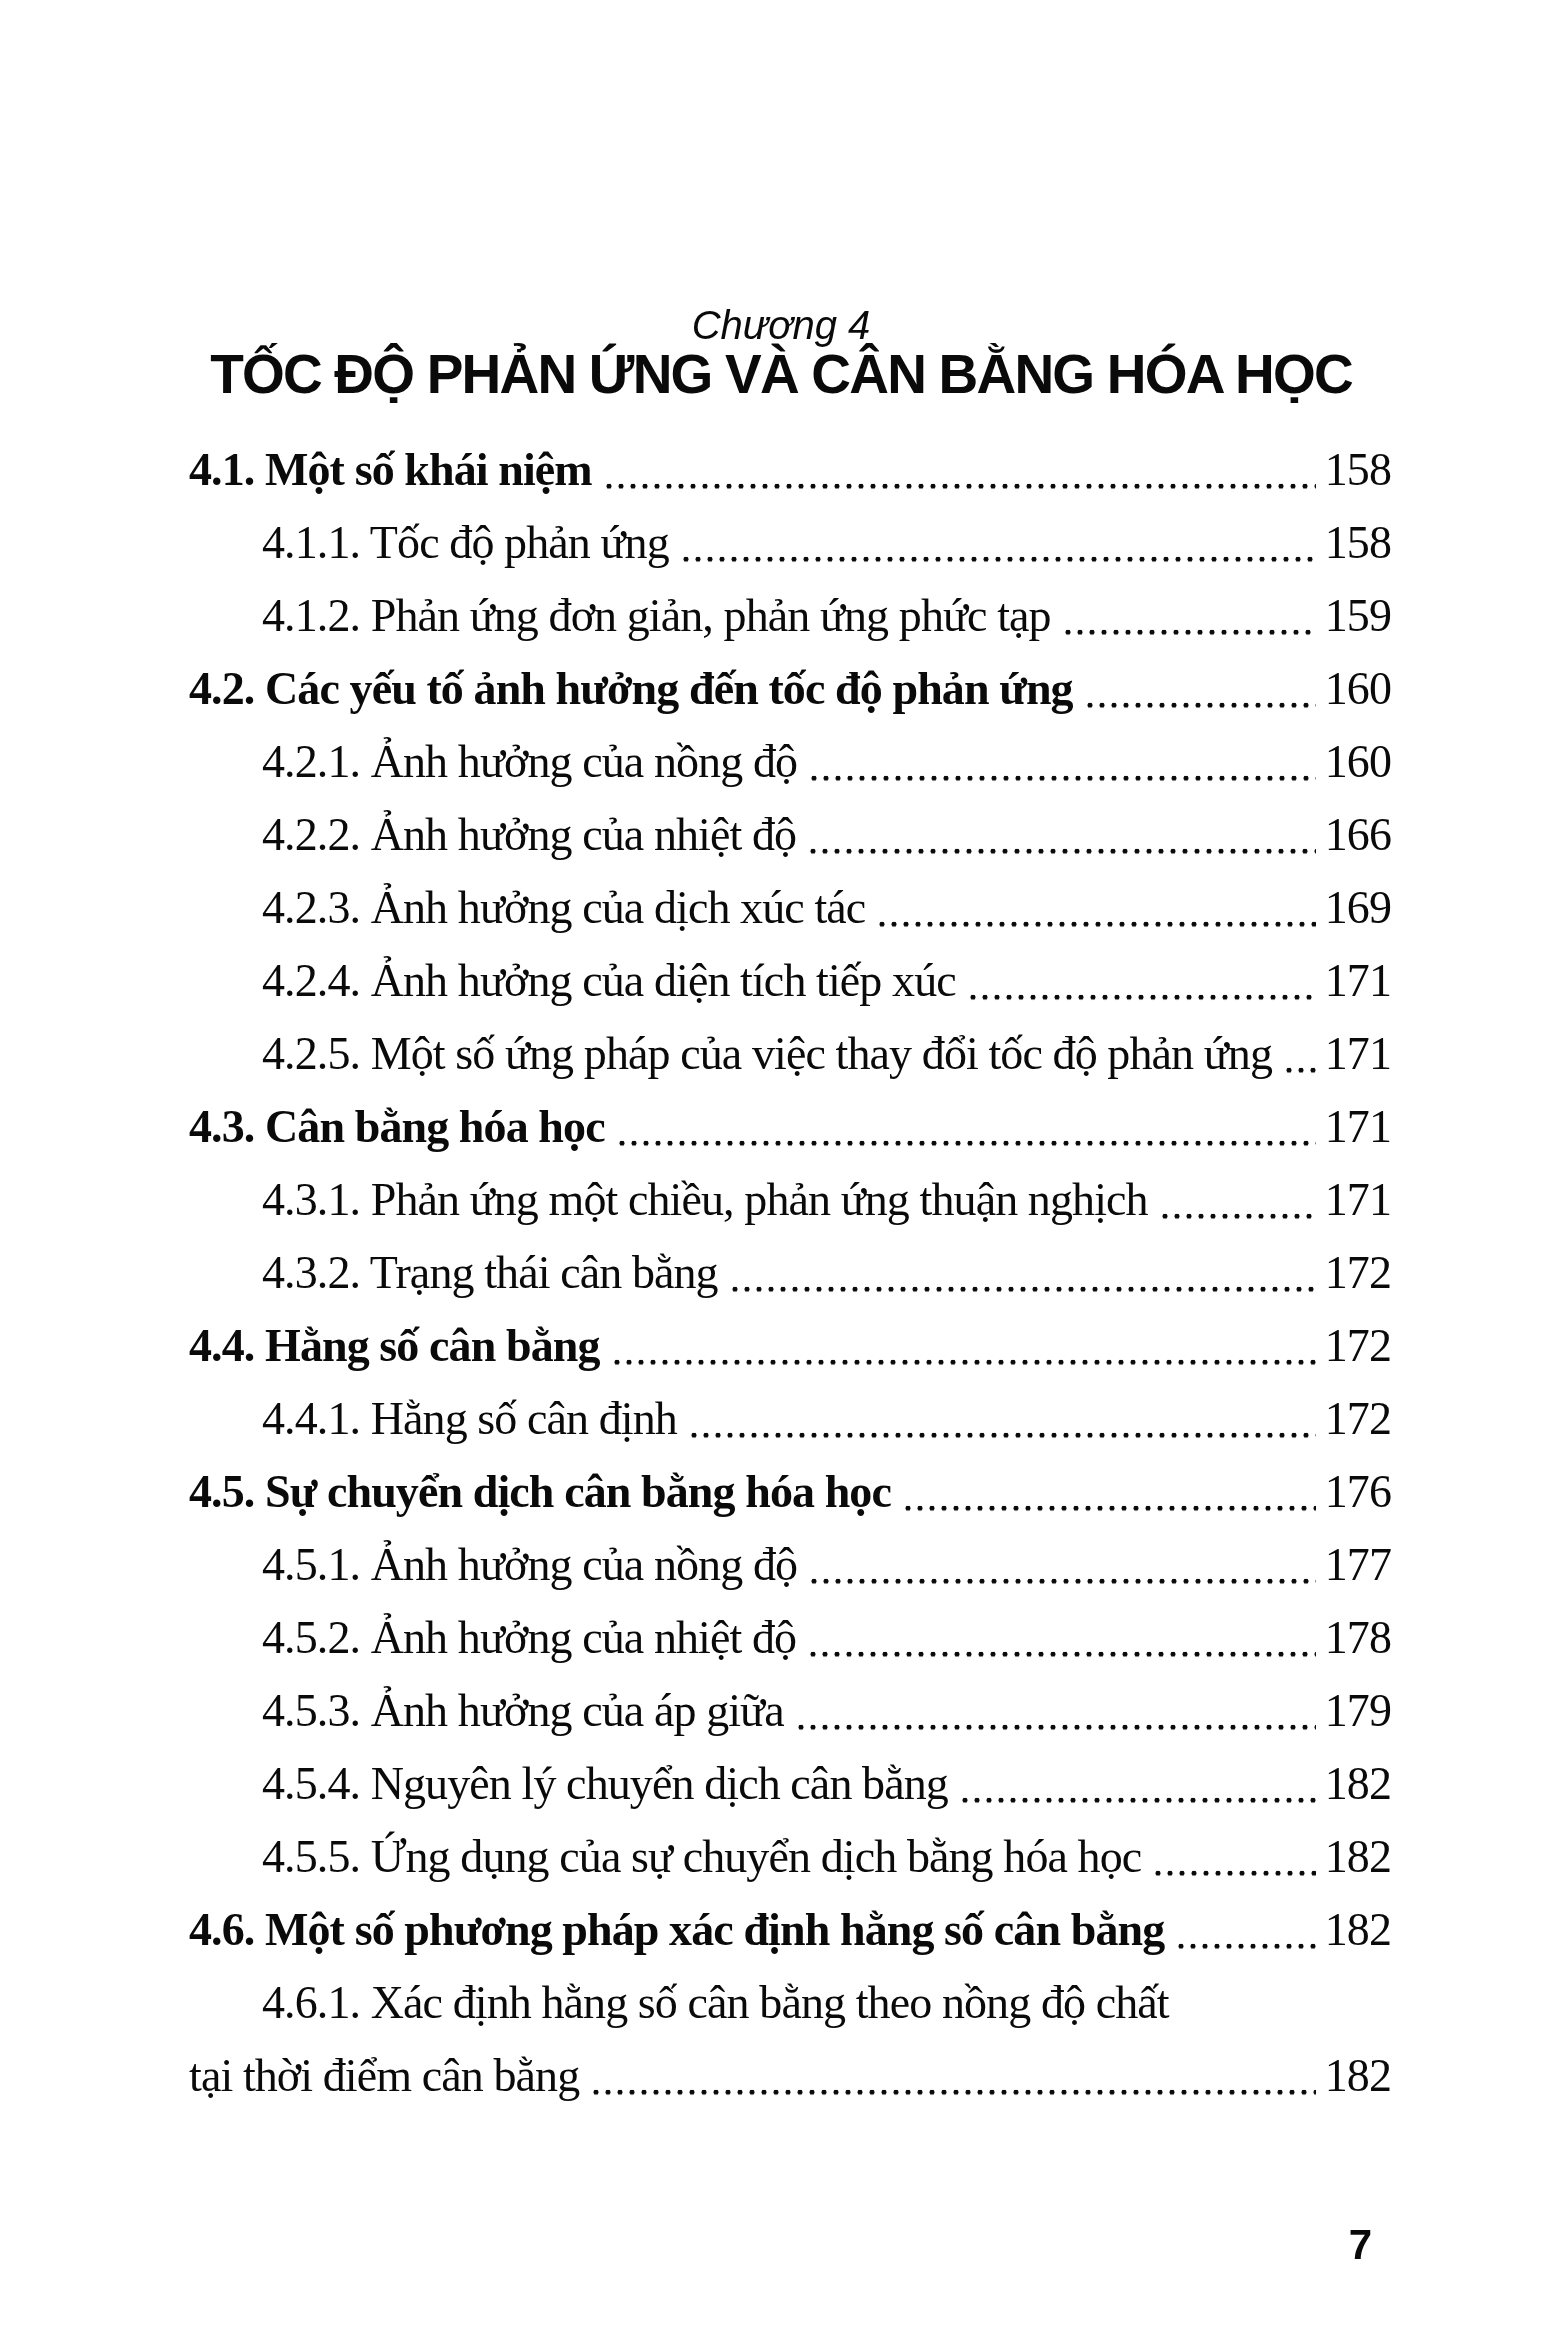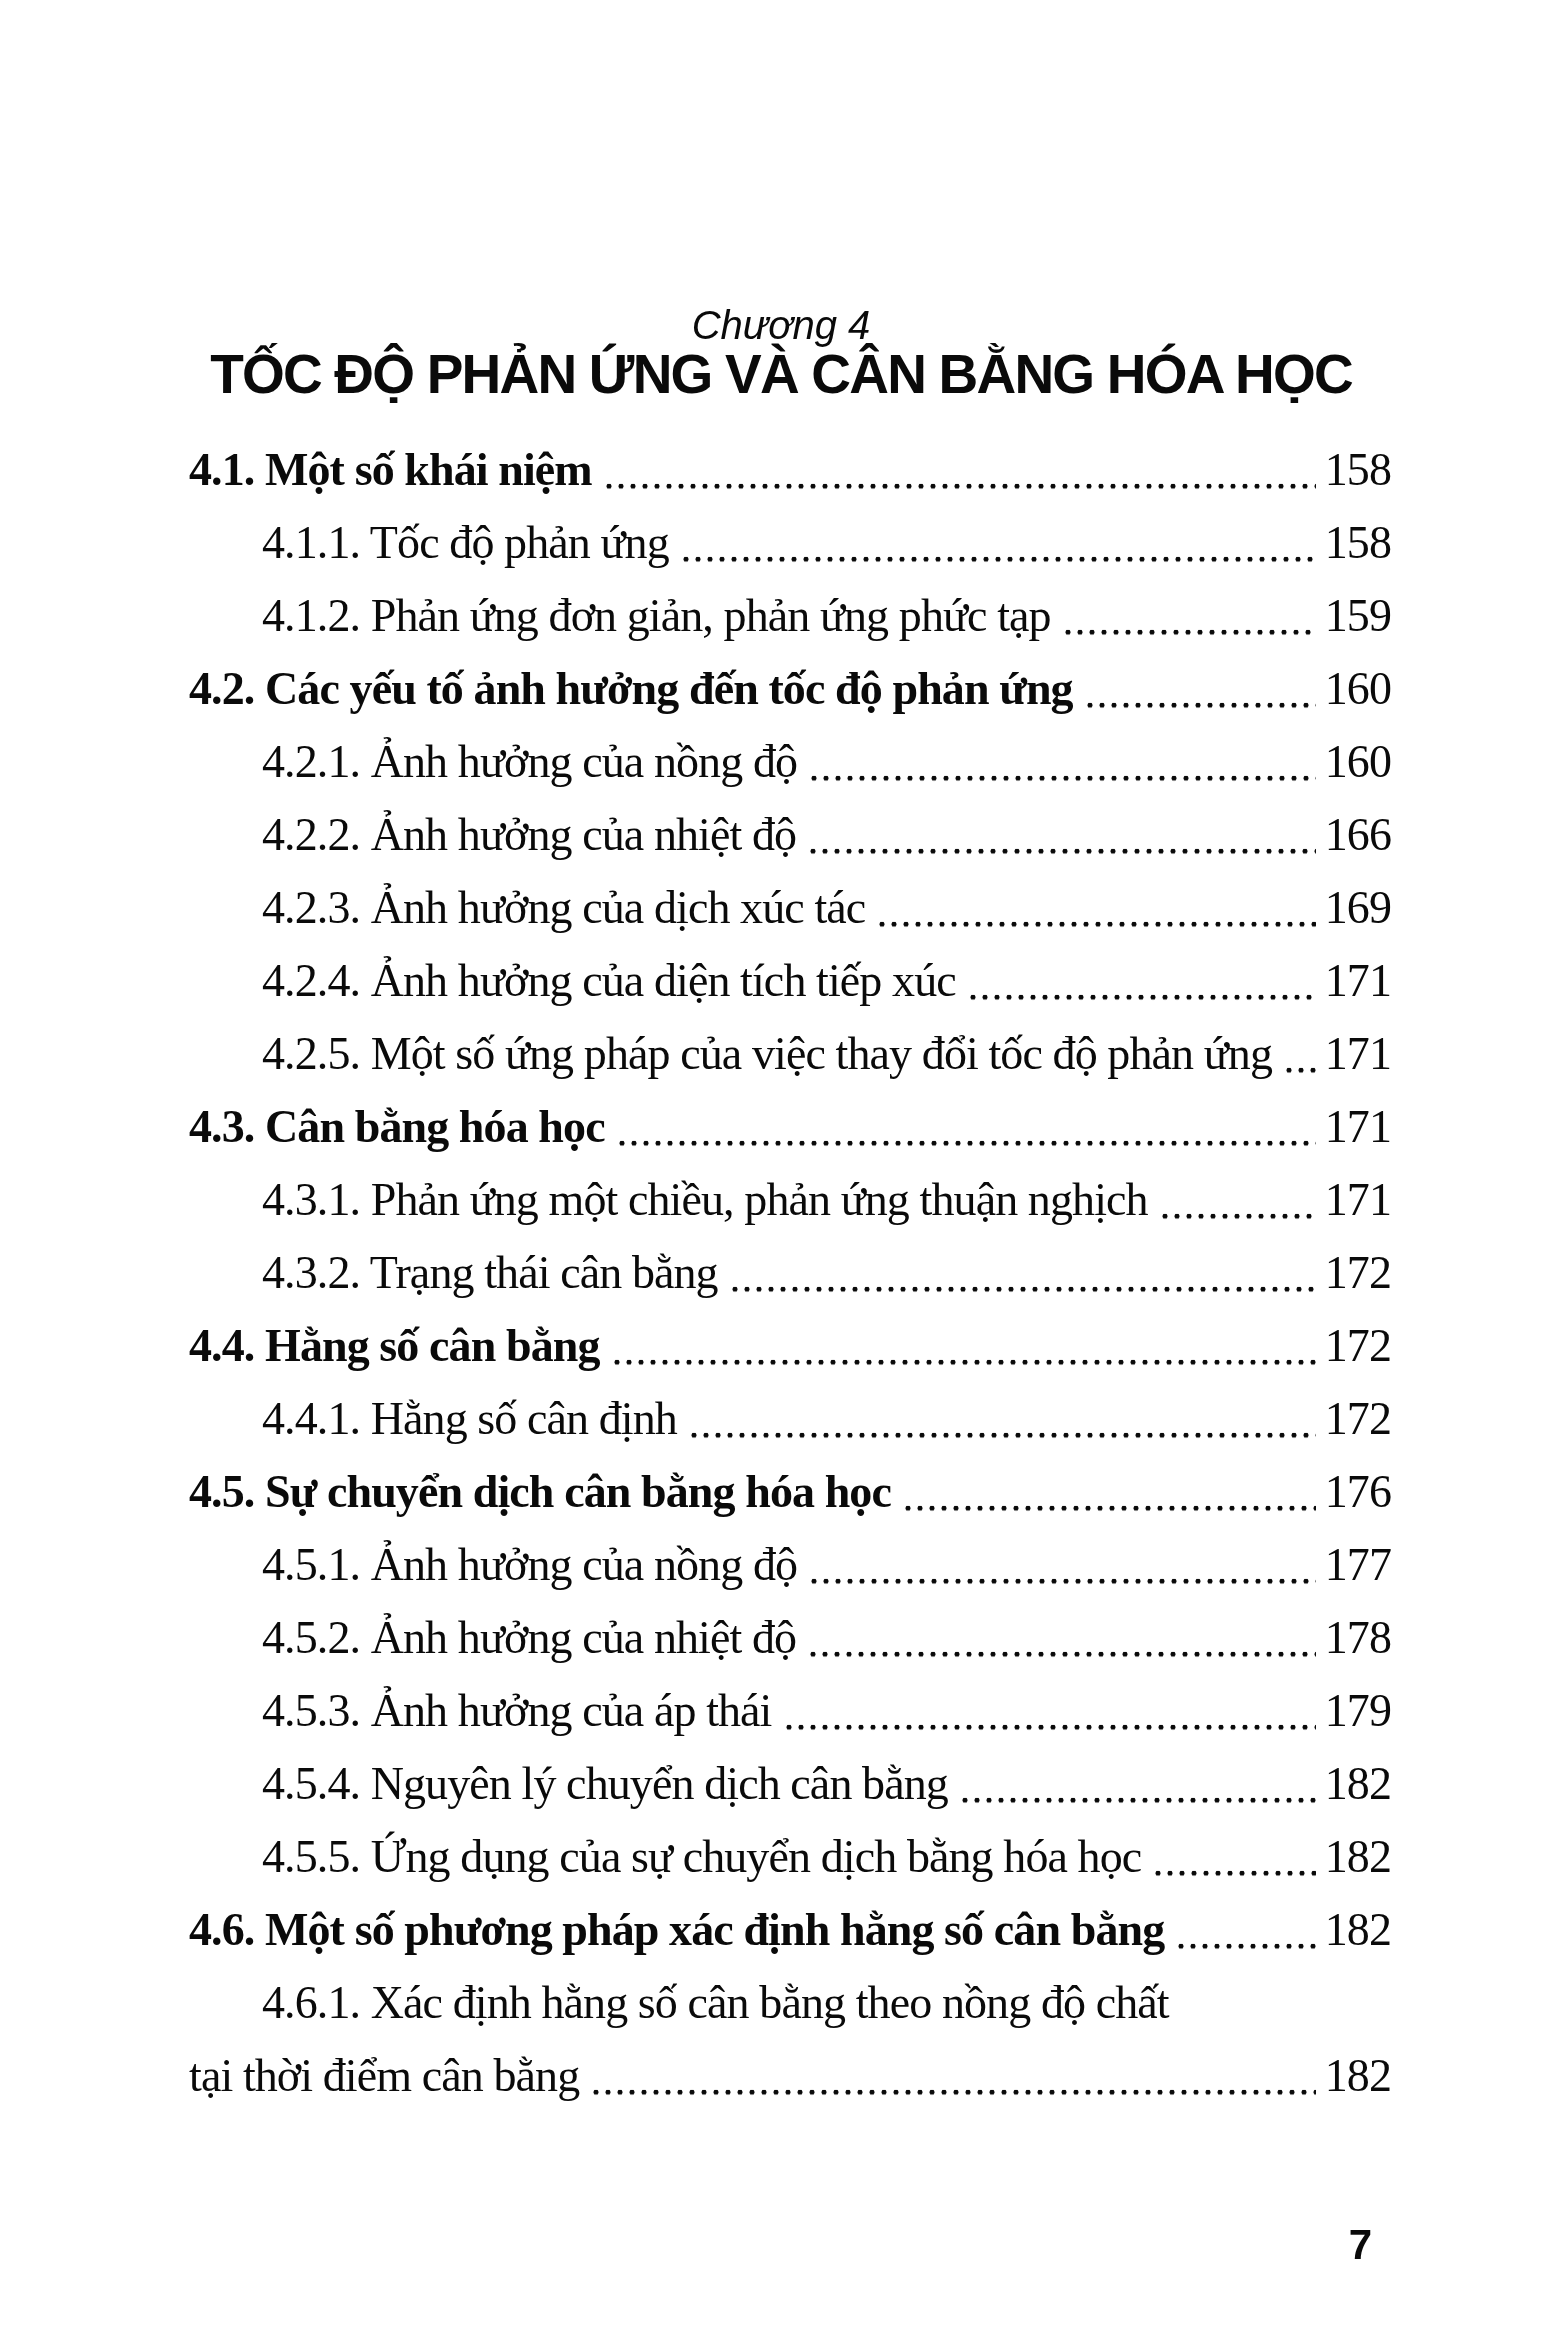--- a/index.html
+++ b/index.html
@@ -177,21 +177,21 @@
     <span class="toc-label">4.5.1. Ảnh hưởng của nồng độ</span>
     <span class="toc-dots"></span>
     <span class="toc-page">177</span>
   </div>
     <div class="toc-row indent1">
     <span class="toc-label">4.5.2. Ảnh hưởng của nhiệt độ</span>
     <span class="toc-dots"></span>
     <span class="toc-page">178</span>
   </div>
     <div class="toc-row indent1">
-    <span class="toc-label">4.5.3. Ảnh hưởng của áp thái</span>
+    <span class="toc-label">4.5.3. Ảnh hưởng của áp giữa</span>
     <span class="toc-dots"></span>
     <span class="toc-page">179</span>
   </div>
     <div class="toc-row indent1">
     <span class="toc-label">4.5.4. Nguyên lý chuyển dịch cân bằng</span>
     <span class="toc-dots"></span>
     <span class="toc-page">182</span>
   </div>
     <div class="toc-row indent1">
     <span class="toc-label">4.5.5. Ứng dụng của sự chuyển dịch bằng hóa học</span>

